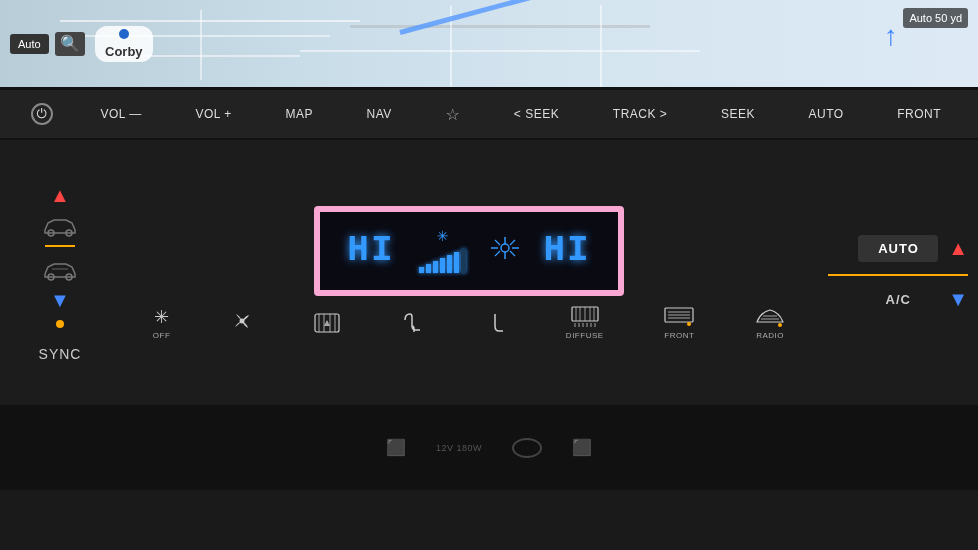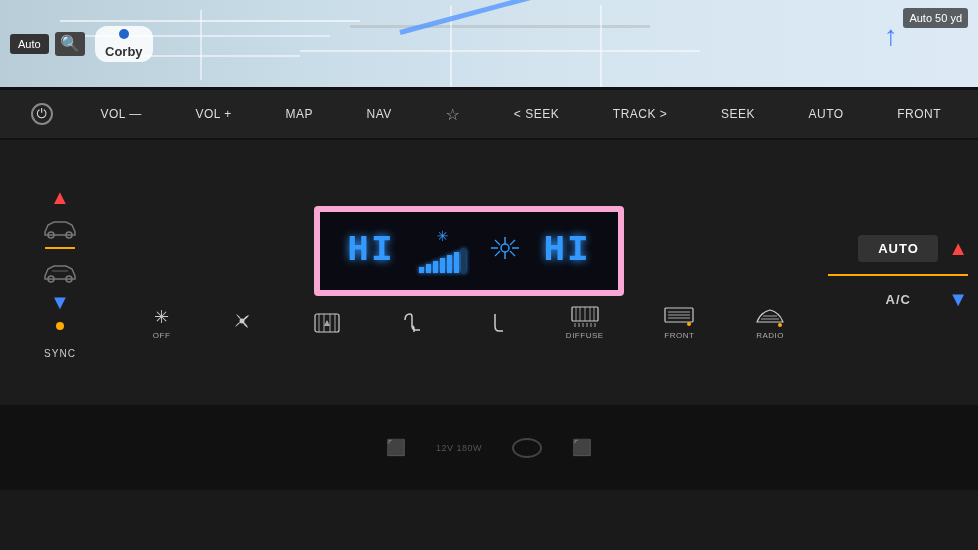--- a/index.html
+++ b/index.html
@@ -164,21 +164,21 @@
     .temp-arrow-up { color: #ff4444; }
     .temp-arrow-down { color: #4488ff; }
     .car-icon-container {
       display: flex;
       flex-direction: column;
       align-items: center;
       gap: 6px;
     }
     .sync-label {
       color: #ccc;
-      font-size: 10px;
+      font-size: 14px;
       letter-spacing: 1px;
       margin-top: 16px;
     }
     .sync-indicator {
       width: 8px; height: 8px;
       background: #ffaa00;
       border-radius: 50%;
       margin: 0 auto;
     }
 

